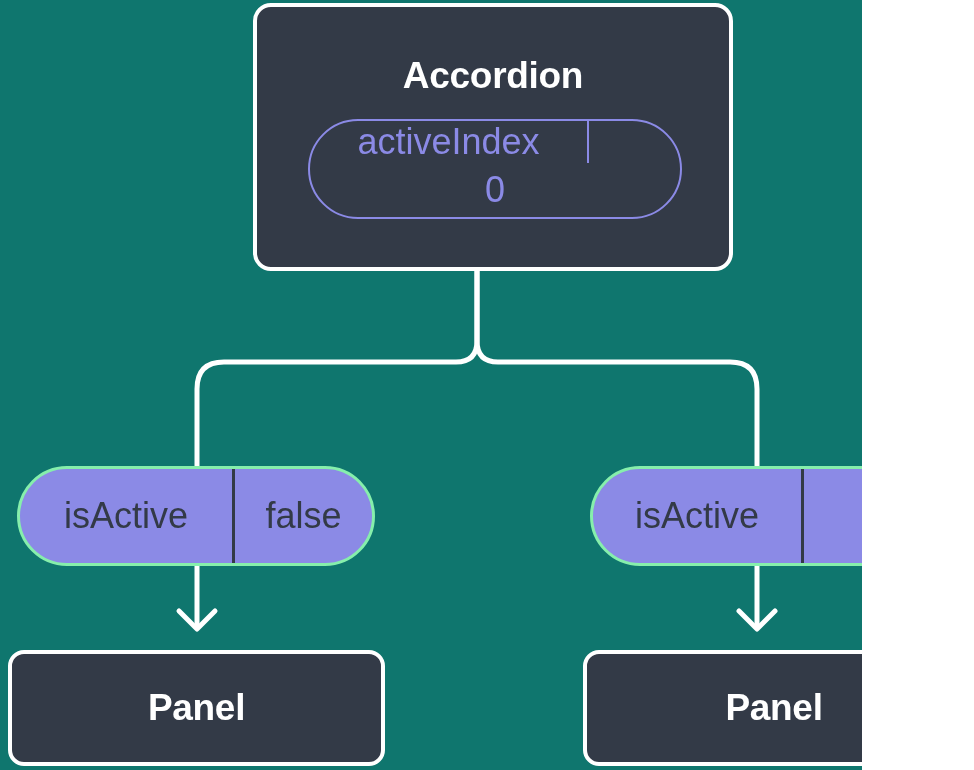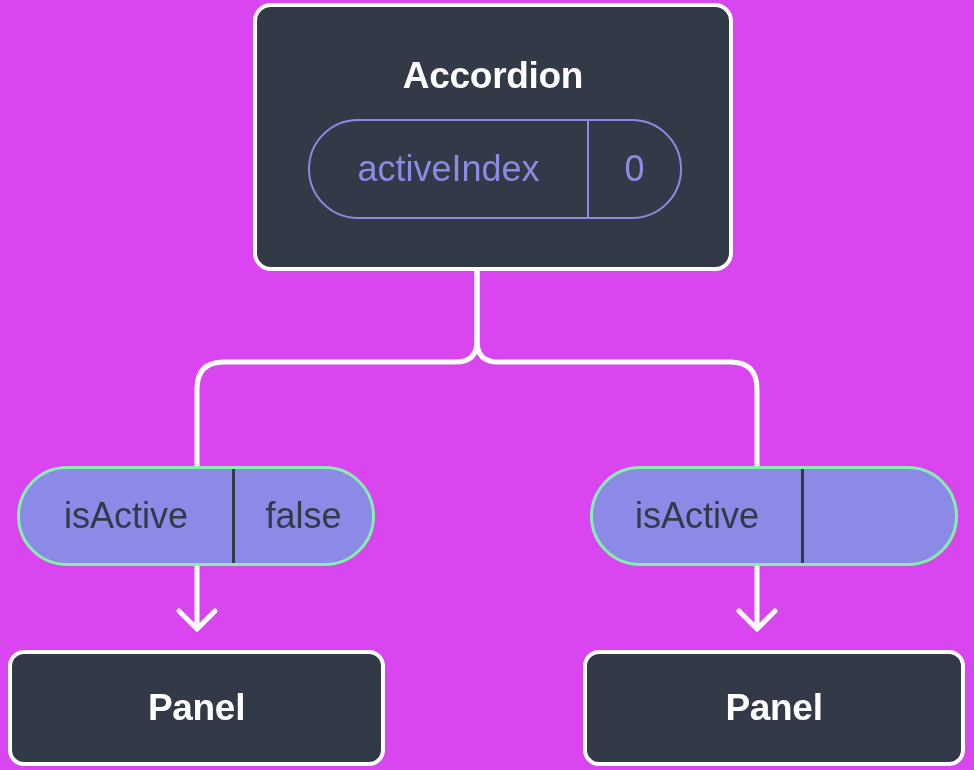--- a/index.html
+++ b/index.html
@@ -2,23 +2,23 @@
 <html><head>
 <meta charset="utf-8">
 <style>
   html, body {
     margin: 0;
     padding: 0;
     font-family: "Liberation Sans", "DejaVu Sans", sans-serif;
   }
   .stage {
     position: relative;
-    width: 974px;
+    width: 862px;
     height: 770px;
-    background: #d946ef;
+    background: #0f766e;
     overflow: hidden;
   }
   .connector-svg {
     position: absolute;
     inset: 0;
     z-index: 1;
   }
   .node {
     position: absolute;
     z-index: 2;
@@ -40,20 +40,21 @@
   .prop-pill {
     position: absolute;
     left: 51px; top: 112px;
     width: 374px; height: 100px;
     border: 2px solid #8b8ae6;
     border-radius: 50px;
     box-sizing: border-box;
     display: flex;
     align-items: stretch;
     overflow: hidden;
+    flex-direction: column;
   }
   .prop-pill .seg-name {
     width: 279px;
     box-sizing: border-box;
     border-right: 2px solid #8b8ae6;
     display: flex; align-items: center; justify-content: center;
     color: #8b8ae6;
     font-size: 36px;
   }
   .prop-pill .seg-value {

